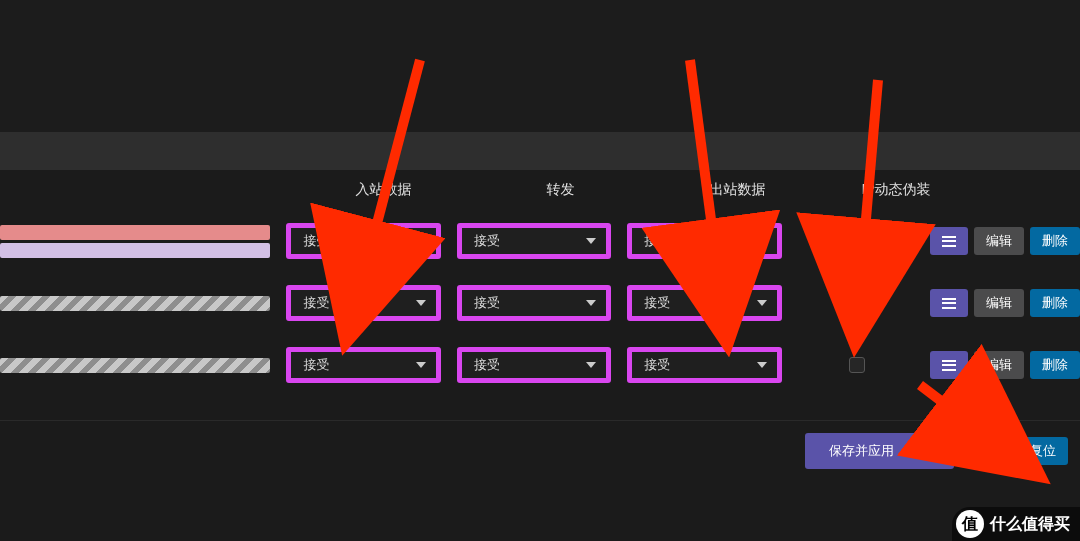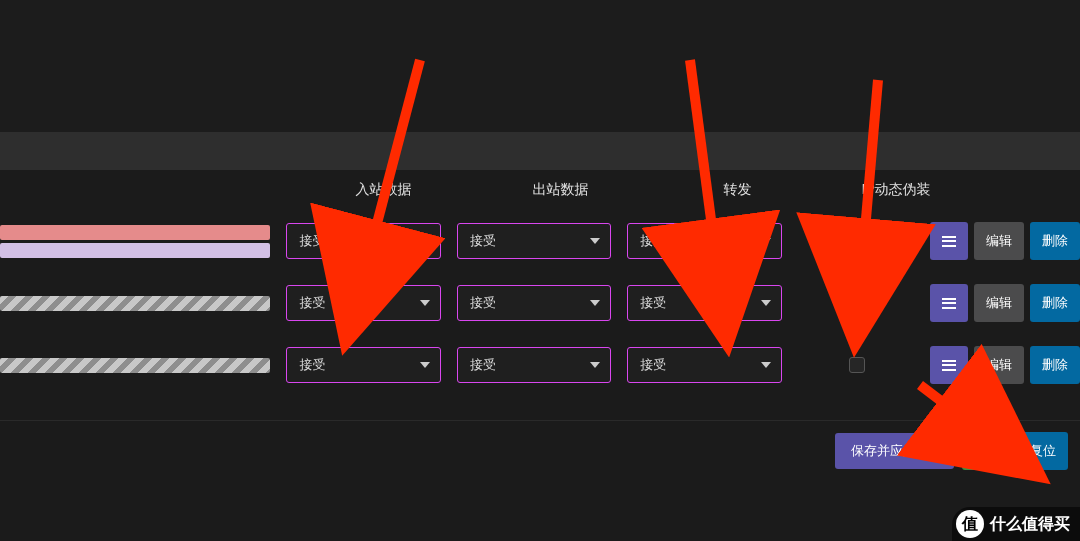--- a/index.html
+++ b/index.html
@@ -54,21 +54,21 @@
       #c8c8c8 0px, #c8c8c8 6px,
       #8e8e8e 6px, #8e8e8e 12px
     );
   }
 
   .cell-sel { width: 177px; padding: 0 8px; }
   .select-box {
     position: relative;
     width: 100%;
     height: 36px;
-    border: 1px solid #d946ef;
+    border: 5px solid #d946ef;
     border-radius: 3px;
     background: #1f1f1f;
     display: flex;
     align-items: center;
     padding: 0 28px 0 12px;
     color: #dcdcdc;
     font-size: 13px;
     cursor: pointer;
   }
   .select-box .caret {
@@ -96,21 +96,21 @@
 
   .cell-actions {
     flex: 1;
     display: flex;
     gap: 6px;
     justify-content: flex-start;
     padding-left: 6px;
   }
 
   .btn {
-    height: 38px;
+    height: 28px;
     min-width: 48px;
     padding: 0 10px;
     border: none;
     border-radius: 3px;
     color: #fff;
     font-size: 13px;
     display: inline-flex;
     align-items: center;
     justify-content: center;
     cursor: pointer;
@@ -134,24 +134,24 @@
     height: 60px;
     display: flex;
     justify-content: flex-end;
     align-items: center;
     gap: 8px;
     padding-right: 12px;
   }
   .btn-saveapply {
     background: #5a53a9;
     height: 36px;
-    padding: 0 16px;
+    padding: 0 24px;
     display: inline-flex;
     align-items: center;
-    gap: 12px;
+    gap: 26px;
   }
   .btn-saveapply .tri {
     width: 0; height: 0;
     border-left: 5px solid transparent;
     border-right: 5px solid transparent;
     border-top: 6px solid #fff;
   }
 
   
   .arrow { position: absolute; pointer-events: none; }
@@ -182,22 +182,22 @@
 <body>
 
 <div class="top-dark"></div>
 <div class="gray-bar"></div>
 
 <div class="table-wrap">
 
   <div class="headers">
     <div class="col-zone"></div>
     <div class="col-sel">入站数据</div>
+    <div class="col-sel">转发</div>
     <div class="col-sel">出站数据</div>
-    <div class="col-sel">转发</div>
     <div class="col-ipmasq">IP动态伪装</div>
     <div class="col-actions"></div>
   </div>
 
   <div class="row">
     <div class="zone-bars">
       <div class="bar bar-pink"></div>
       <div class="bar bar-lav"></div>
     </div>
     <div class="cell-sel">

